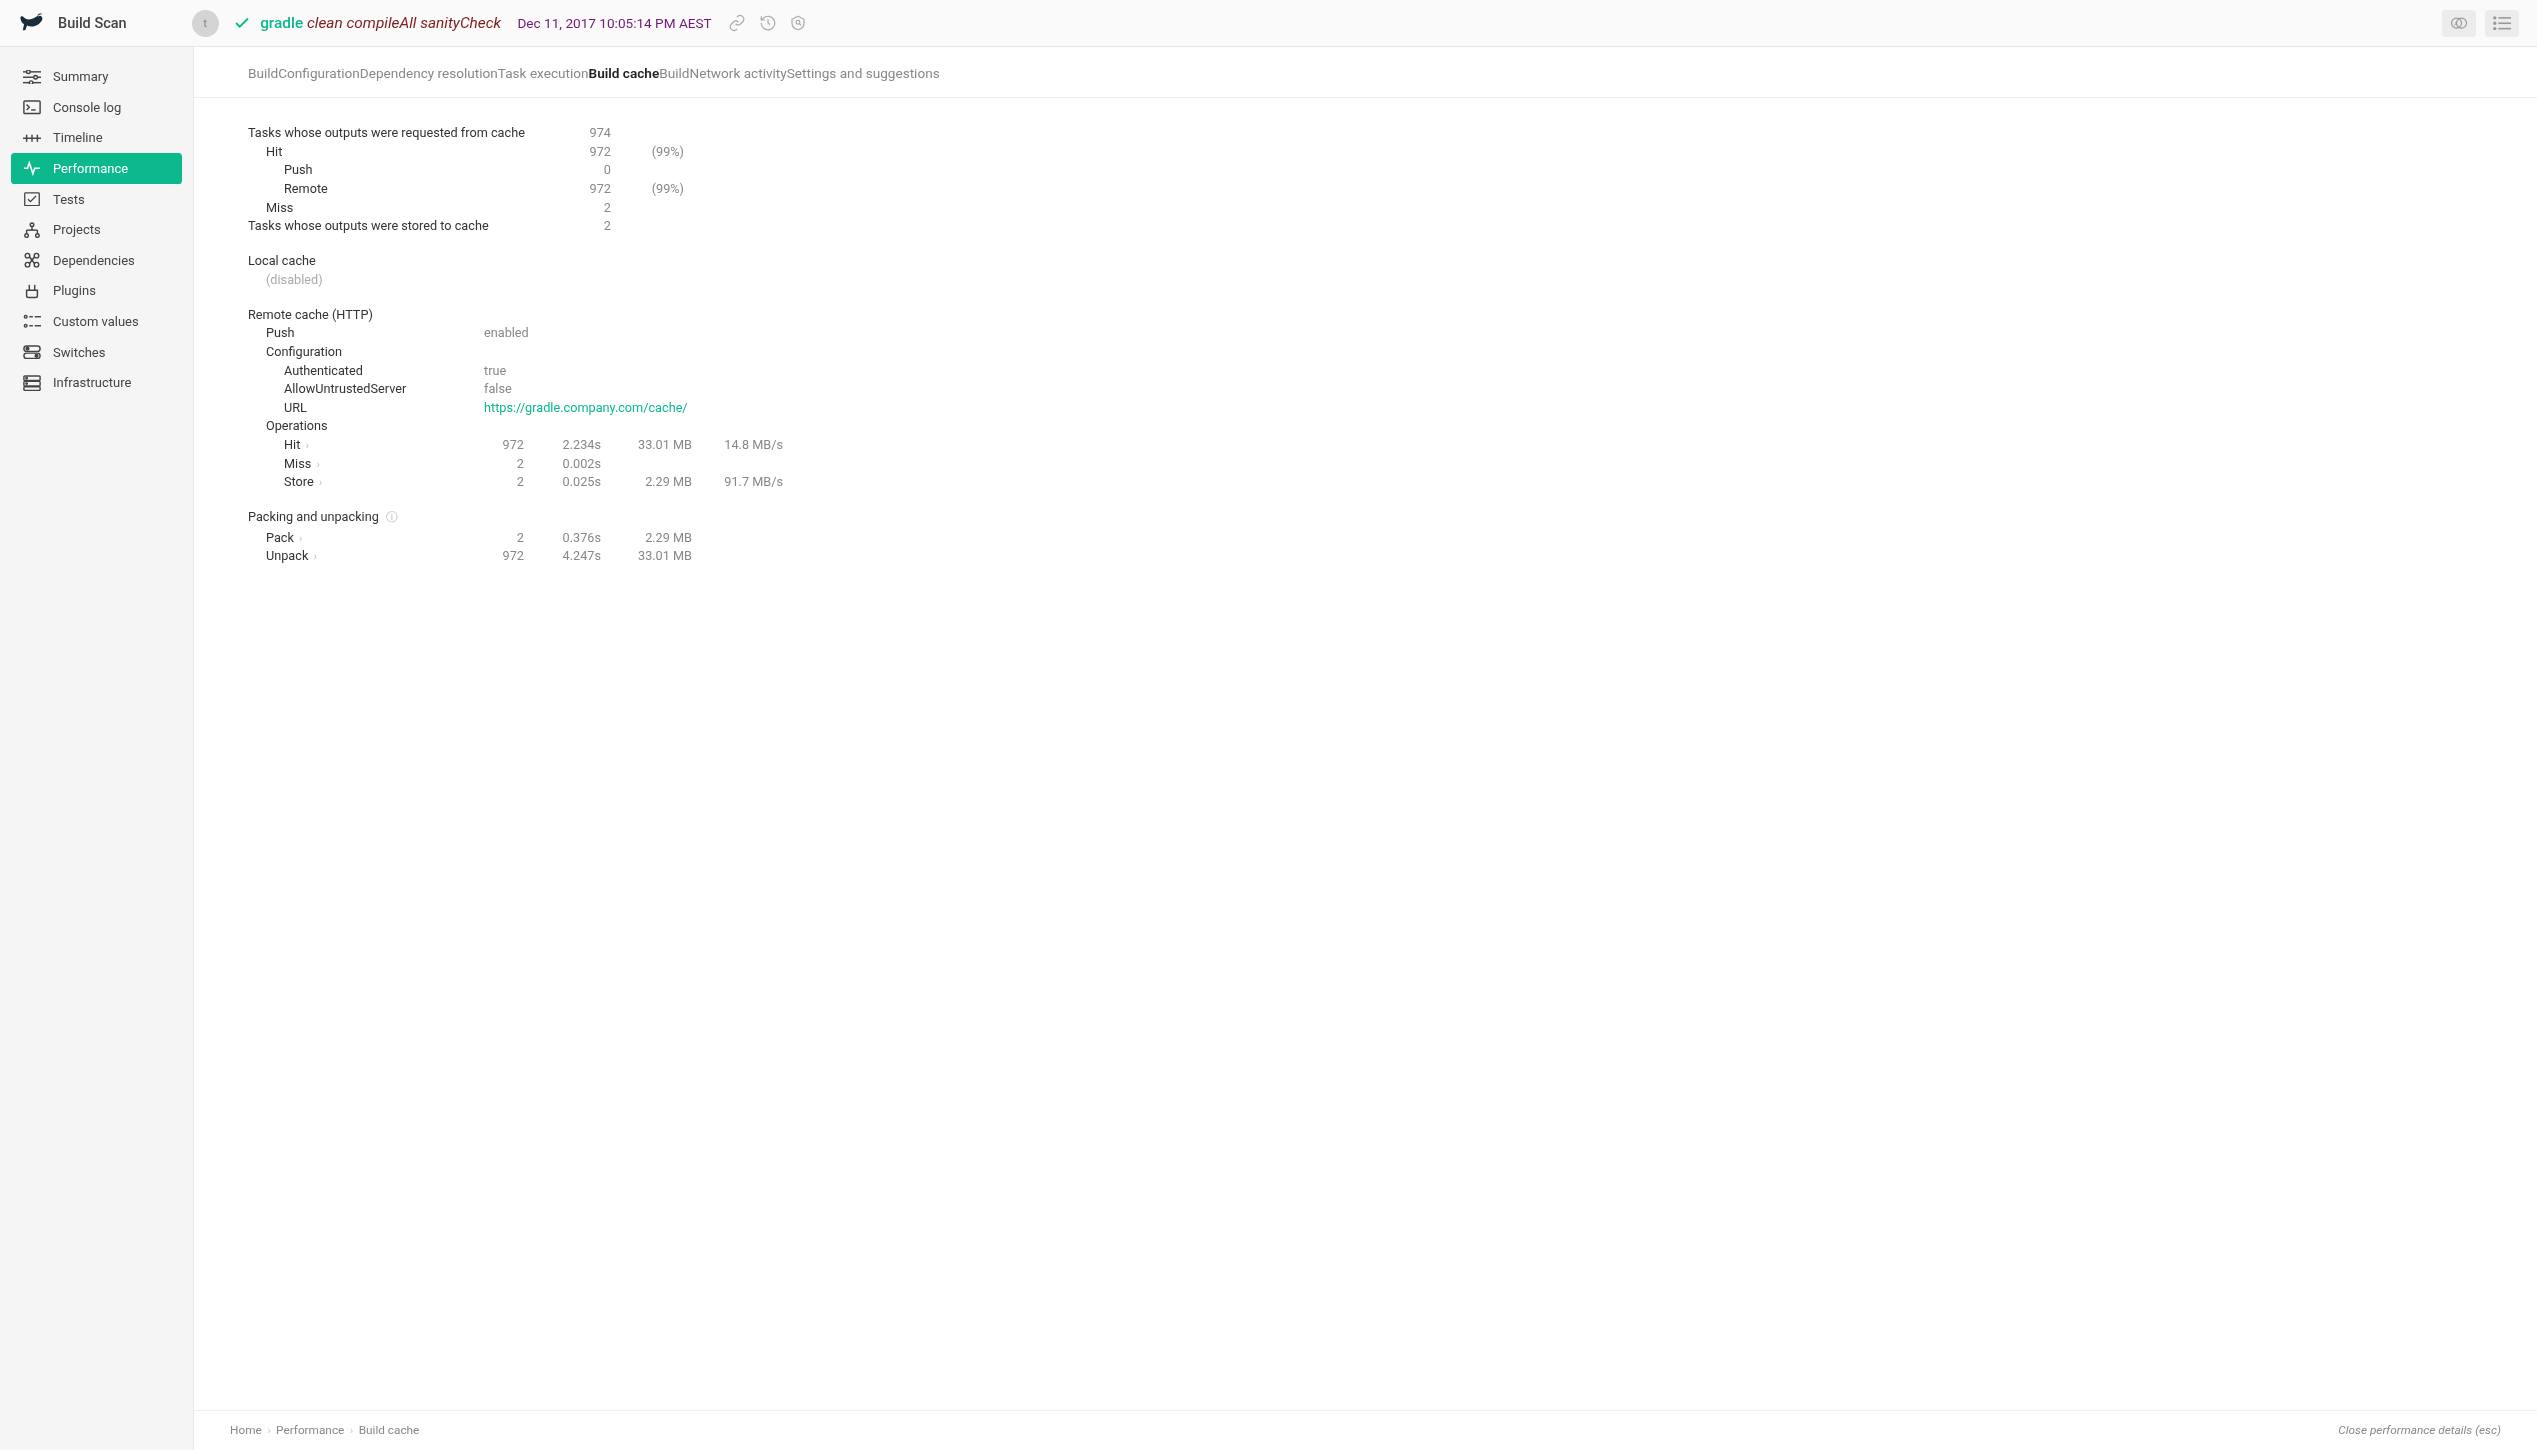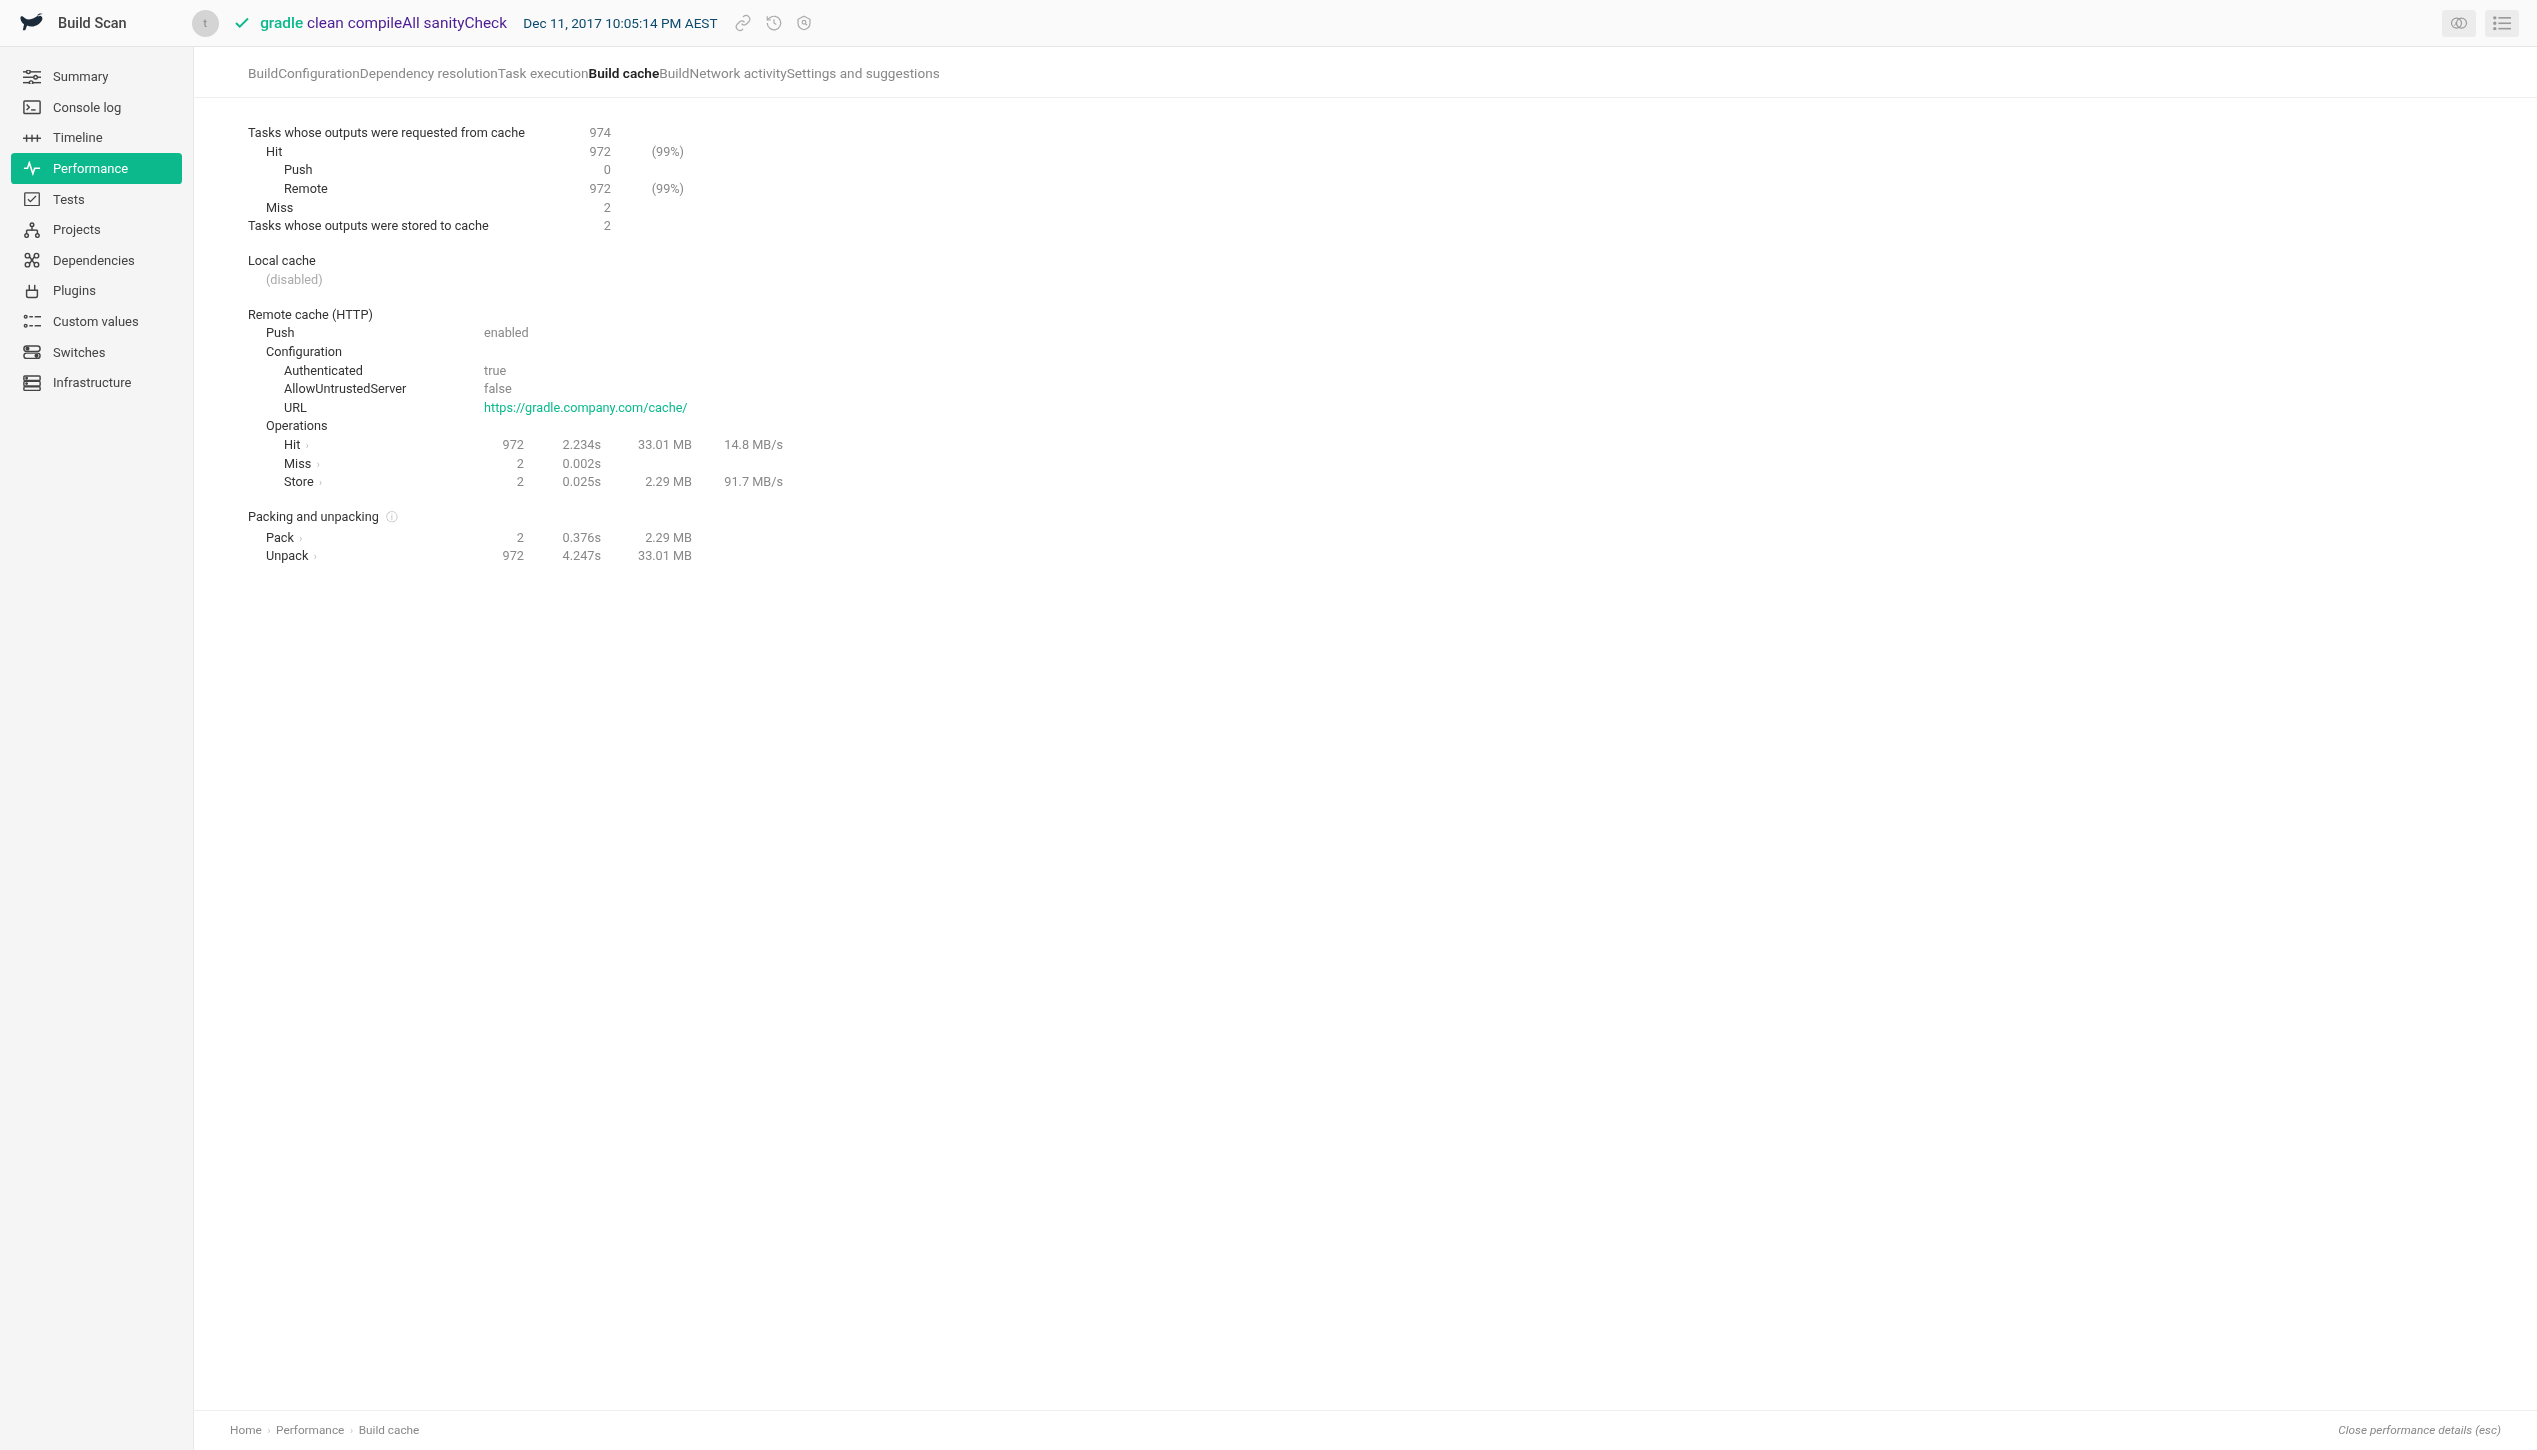--- a/index.html
+++ b/index.html
@@ -4,22 +4,22 @@
 <style>
 * { margin: 0; padding: 0; box-sizing: border-box; }
 body { font-family: -apple-system, BlinkMacSystemFont, "Segoe UI", Roboto, sans-serif; background: #f5f5f5; color: #333; font-size: 12.7px; }
 .header { display: flex; align-items: center; background: #fafafa; border-bottom: 0.9px solid #e5e5e5; height: 47px; padding: 0 18px; }
 .logo { width: 29px; height: 25px; margin-right: 11px; }
 .brand { font-size: 14.5px; font-weight: 500; color: #444; }
 .avatar { width: 27px; height: 27px; border-radius: 50%; background: #d4d4d4; color: #888; display: flex; align-items: center; justify-content: center; font-size: 11.8px; margin-left: 65px; }
 .check { color: #0bb98c; margin-left: 14.5px; }
 .build-cmd { margin-left: 9px; font-size: 15.4px; }
 .build-cmd .g { color: #0bb98c; font-weight: 500; }
-.build-cmd .t { color: #4c1d95; }
-.timestamp { margin-left: 16.3px; color: #0c4a6e; font-size: 13.6px; }
+.build-cmd .t { color: #7f1d1d; font-style: italic; }
+.timestamp { margin-left: 16.3px; color: #701a75; font-size: 13.6px; }
 .header-icons { margin-left: 16.3px; display: flex; gap: 12.7px; align-items: center; color: #aaa; }
 .header-right { margin-left: auto; display: flex; gap: 9px; }
 .hbtn { width: 34px; height: 27px; background: #ececec; border-radius: 3.6px; display: flex; align-items: center; justify-content: center; color: #999; }
 .layout { display: flex; height: calc(100vh - 47px); }
 .sidebar { width: 193px; padding: 14.5px 11px; }
 .sbitem { display: flex; align-items: center; gap: 11px; padding: 6.3px 11px; border-radius: 3.6px; color: #444; cursor: pointer; font-size: 13px; }
 .sbitem.active { background: #0bb98c; color: #fff; }
 .sbicon { width: 20px; height: 18px; display: flex; align-items: center; justify-content: center; }
 .main { flex: 1; background: #fff; display: flex; flex-direction: column; border-left: 0.9px solid #e8e8e8; }
 .tabs { display: flex; padding: 18px 54px 0; border-bottom: 0.9px solid #eee; }

